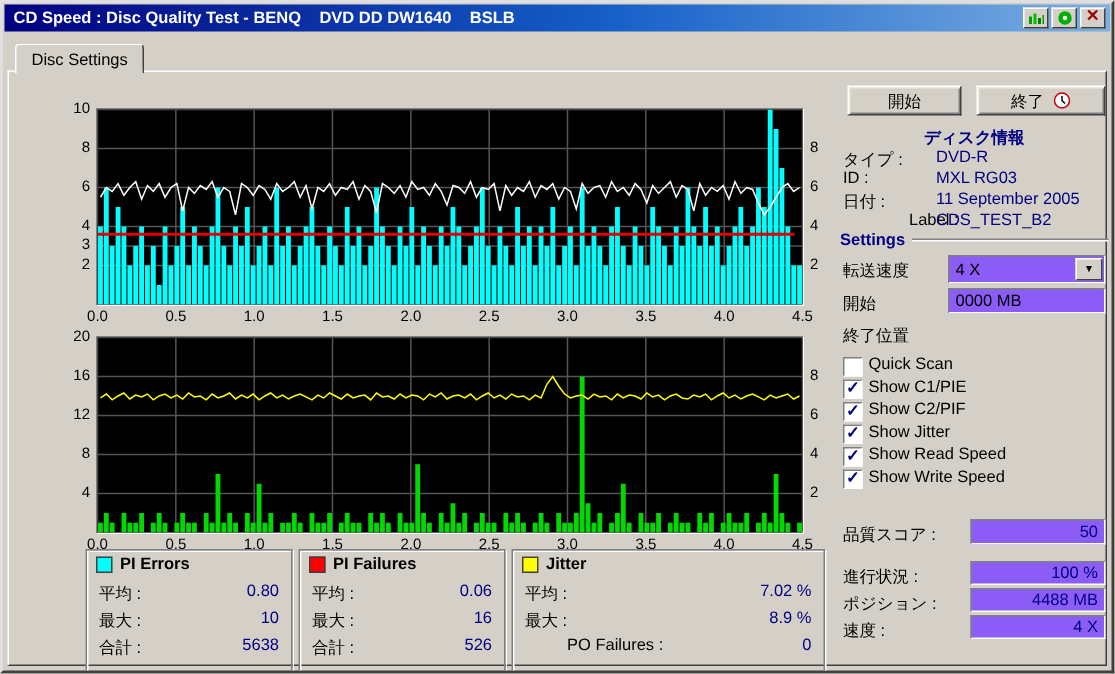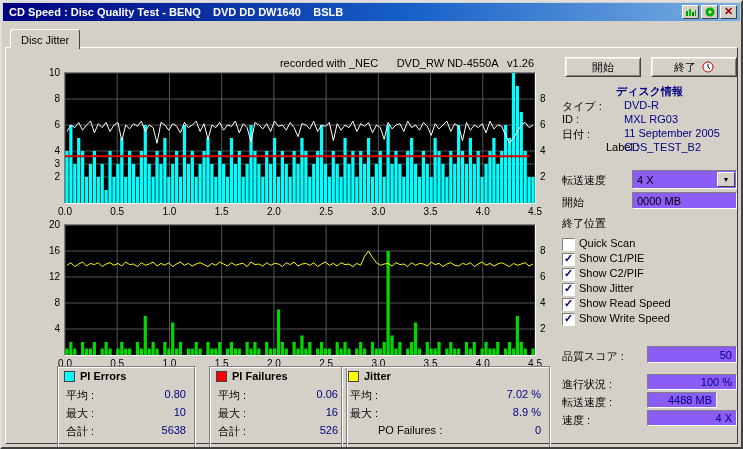--- a/index.html
+++ b/index.html
@@ -42,21 +42,21 @@
     font-size:7px;color:#000;}
   .cb{position:absolute;width:11px;height:11px;background:#fff;border:1px solid;border-color:#808080 #fff #fff #808080;box-sizing:content-box;}
   .cb.checked::after{content:"\2713";position:absolute;left:1px;top:-2px;font-size:11px;font-weight:bold;color:#000080;}
   .cb-label{position:absolute;font-size:11px;color:#000;white-space:nowrap;}
   .gbox{position:absolute;border:1px solid #808080;box-shadow:1px 1px 0 #ffffff, inset 1px 1px 0 #ffffff;}
   .gtitle{position:absolute;left:6px;top:3px;display:flex;align-items:center;gap:5px;font-size:11px;font-weight:bold;color:#000;white-space:nowrap;}
   .swatch{width:9px;height:9px;border:1px solid #404040;display:inline-block;}
   .gl{position:absolute;left:8px;font-size:11px;color:#000;white-space:nowrap;}
   .gv{position:absolute;right:8px;font-size:11px;color:#000080;white-space:nowrap;}
   #gbox-pie{left:55px;top:364px;width:136px;height:80px;}
-  #gbox-pif{left:197px;top:364px;width:136px;height:80px;margin-left:10px;}
+  #gbox-pif{left:197px;top:364px;width:136px;height:80px;}
   #gbox-jit{left:339px;top:364px;width:207px;height:80px;}
 </style>
 </head>
 <body>
 
 <div class="window">
 
   <div class="titlebar">
     <span class="title">CD Speed : Disc Quality Test - BENQ    DVD DD DW1640    BSLB</span>
     <span class="tb-buttons">
@@ -75,24 +75,23 @@
         </svg>
       </button>
       <button class="tb-btn">
           <span class="x">✕</span>
         </button>
     </span>
   </div>
 
   <div class="content-panel"></div>
   <div class="tab">
-      <span>Disc Jitter</span>
+      <span>Disc Settings</span>
     </div>
 
-  <div class="recorded">recorded with _NEC      DVD_RW ND-4550A   v1.26</div>
 
   <div class="chart" id="chart-top"><svg width="470" height="130">
         <rect x="0" y="0" width="470" height="130" fill="#000000"></rect>
         <line x1="0" y1="0" x2="0" y2="130" stroke="#555555" stroke-width="1"></line>
         <line x1="52.22222222222222" y1="0" x2="52.22222222222222" y2="130" stroke="#555555" stroke-width="1"></line>
         <line x1="104.44444444444444" y1="0" x2="104.44444444444444" y2="130" stroke="#555555" stroke-width="1"></line>
         <line x1="156.66666666666666" y1="0" x2="156.66666666666666" y2="130" stroke="#555555" stroke-width="1"></line>
         <line x1="208.88888888888889" y1="0" x2="208.88888888888889" y2="130" stroke="#555555" stroke-width="1"></line>
         <line x1="261.11111111111114" y1="0" x2="261.11111111111114" y2="130" stroke="#555555" stroke-width="1"></line>
         <line x1="313.3333333333333" y1="0" x2="313.3333333333333" y2="130" stroke="#555555" stroke-width="1"></line>
@@ -363,20 +362,24 @@
   </div>
   <span class="slabel" style="left:560px;top:97px;">タイプ :</span>
   <span class="svalue" style="left:622px;top:97px;">DVD-R</span>
   <span class="slabel" style="left:560px;top:111px;">ID :</span>
   <span class="svalue" style="left:622px;top:111px;">MXL RG03</span>
   <span class="slabel" style="left:560px;top:125px;">日付 :</span>
   <span class="svalue" style="left:622px;top:125px;">11 September 2005</span>
   <span class="slabel" style="left:560px;top:139px;padding-left:44px;">Label :</span>
   <span class="svalue" style="left:622px;top:139px;">CDS_TEST_B2</span>
 
+  <div class="sec-header" style="left:558px;top:152px;width:179px;">
+    <span>Settings</span>
+      <span class="rule"></span>
+  </div>
   <span class="slabel" style="left:560px;top:171px;">転送速度</span>
   <div class="sfield dark" style="left:630px;top:168px;width:105px;height:19px;">
     <span>4 X</span>
     <span class="dd-btn">▼</span>
   </div>
   <span class="slabel" style="left:560px;top:193px;">開始</span>
   <div class="sfield dark" style="left:630px;top:190px;width:105px;height:17px;">
     <span>0000 MB</span>
   </div>
   <span class="slabel" style="left:560px;top:214px;">終了位置</span>
@@ -396,22 +399,22 @@
 
   <span class="slabel" style="left:560px;top:347px;">品質スコア :</span>
   <div class="sfield right" style="left:645px;top:344px;width:90px;height:17px;">
     <span>50</span>
   </div>
 
   <span class="slabel" style="left:560px;top:375px;">進行状況 :</span>
   <div class="sfield right" style="left:645px;top:372px;width:90px;height:16px;">
     <span>100 %</span>
   </div>
-  <span class="slabel" style="left:560px;top:393px;">転送速度 :</span>
-  <div class="sfield right" style="left:645px;top:390px;width:70px;height:16px;justify-content:flex-end;">
+  <span class="slabel" style="left:560px;top:393px;">ポジション :</span>
+  <div class="sfield right" style="left:645px;top:390px;width:90px;height:16px;justify-content:flex-end;">
     <span>4488 MB</span>
   </div>
   <span class="slabel" style="left:560px;top:411px;">速度 :</span>
   <div class="sfield right" style="left:645px;top:408px;width:90px;height:16px;">
     <span>4 X</span>
   </div>
 
   <div class="gbox" id="gbox-pie">
     <div class="gtitle">
       <span class="swatch" style="background: rgb(0, 255, 255);"></span>

